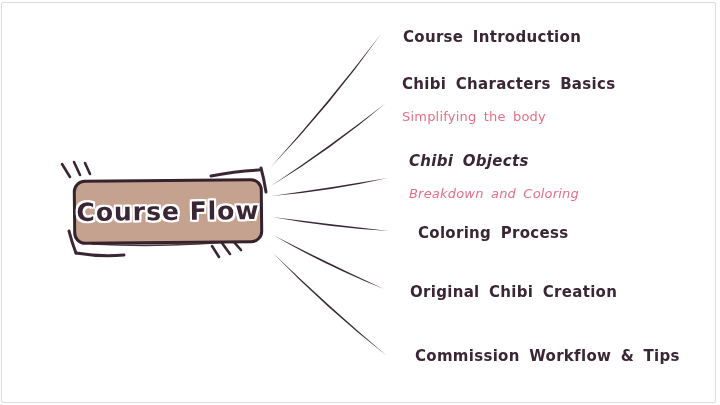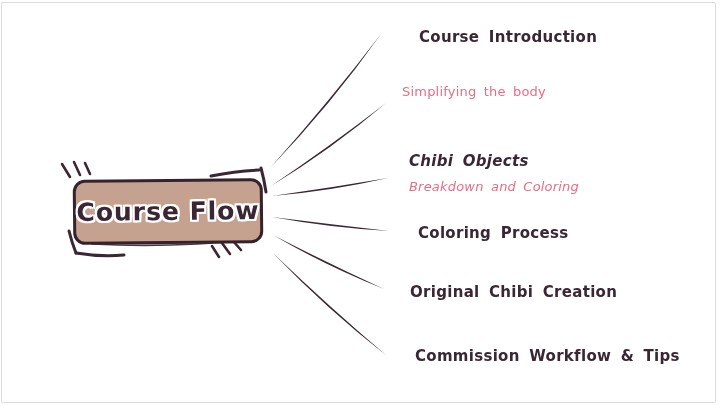--- a/index.html
+++ b/index.html
@@ -57,26 +57,25 @@
   }
   .branch{position:absolute;white-space:nowrap;}
   .branch-label{
     font-size:15px;
     font-weight:bold;
     color:var(--ink);
     word-spacing:4px;
     letter-spacing:.3px;
   }
   .branch-subtitle{
-    margin-top:9px;
+    margin-top:16px;
     font-size:13px;
     color:var(--pink);
     word-spacing:3px;
     letter-spacing:.2px;
-    text-align:right;
   }
 </style>
 </head>
 <body>
 
 <div class="canvas">
 
   <div class="edge-line"></div>
 
   <svg class="overlay" id="overlay" viewBox="0 0 720 405">
@@ -96,25 +95,26 @@
       <path d="M261 168 Q264 179 266 192" class="bracket"></path>
       <path d="M69 231 Q72 243 76 253" class="bracket"></path>
       <path d="M76 253 Q100 257 124 255" class="bracket"></path>
       <path d="M92 244 Q170 248 251 240" class="sketch"></path>
     </svg>
 
   <div class="root-box">
     <span class="root-label">Course Flow</span>
   </div>
 
-  <div class="branch" style="left:403px;top:28px;margin-left:16px;">
+  <div class="branch" style="left:403px;top:28px;">
     <div class="branch-label">Course Introduction</div>
   </div>
 
   <div class="branch" style="left:402px;top:75px;">
+    <div class="branch-label">Chibi Characters Basics</div>
     <div class="branch-subtitle">Simplifying the body</div>
   </div>
 
   <div class="branch" style="left:409px;top:152px;font-style:italic;">
     <div class="branch-label">Chibi Objects</div>
     <div class="branch-subtitle">Breakdown and Coloring</div>
   </div>
 
   <div class="branch" style="left:418px;top:224px;">
     <div class="branch-label">Coloring Process</div>

